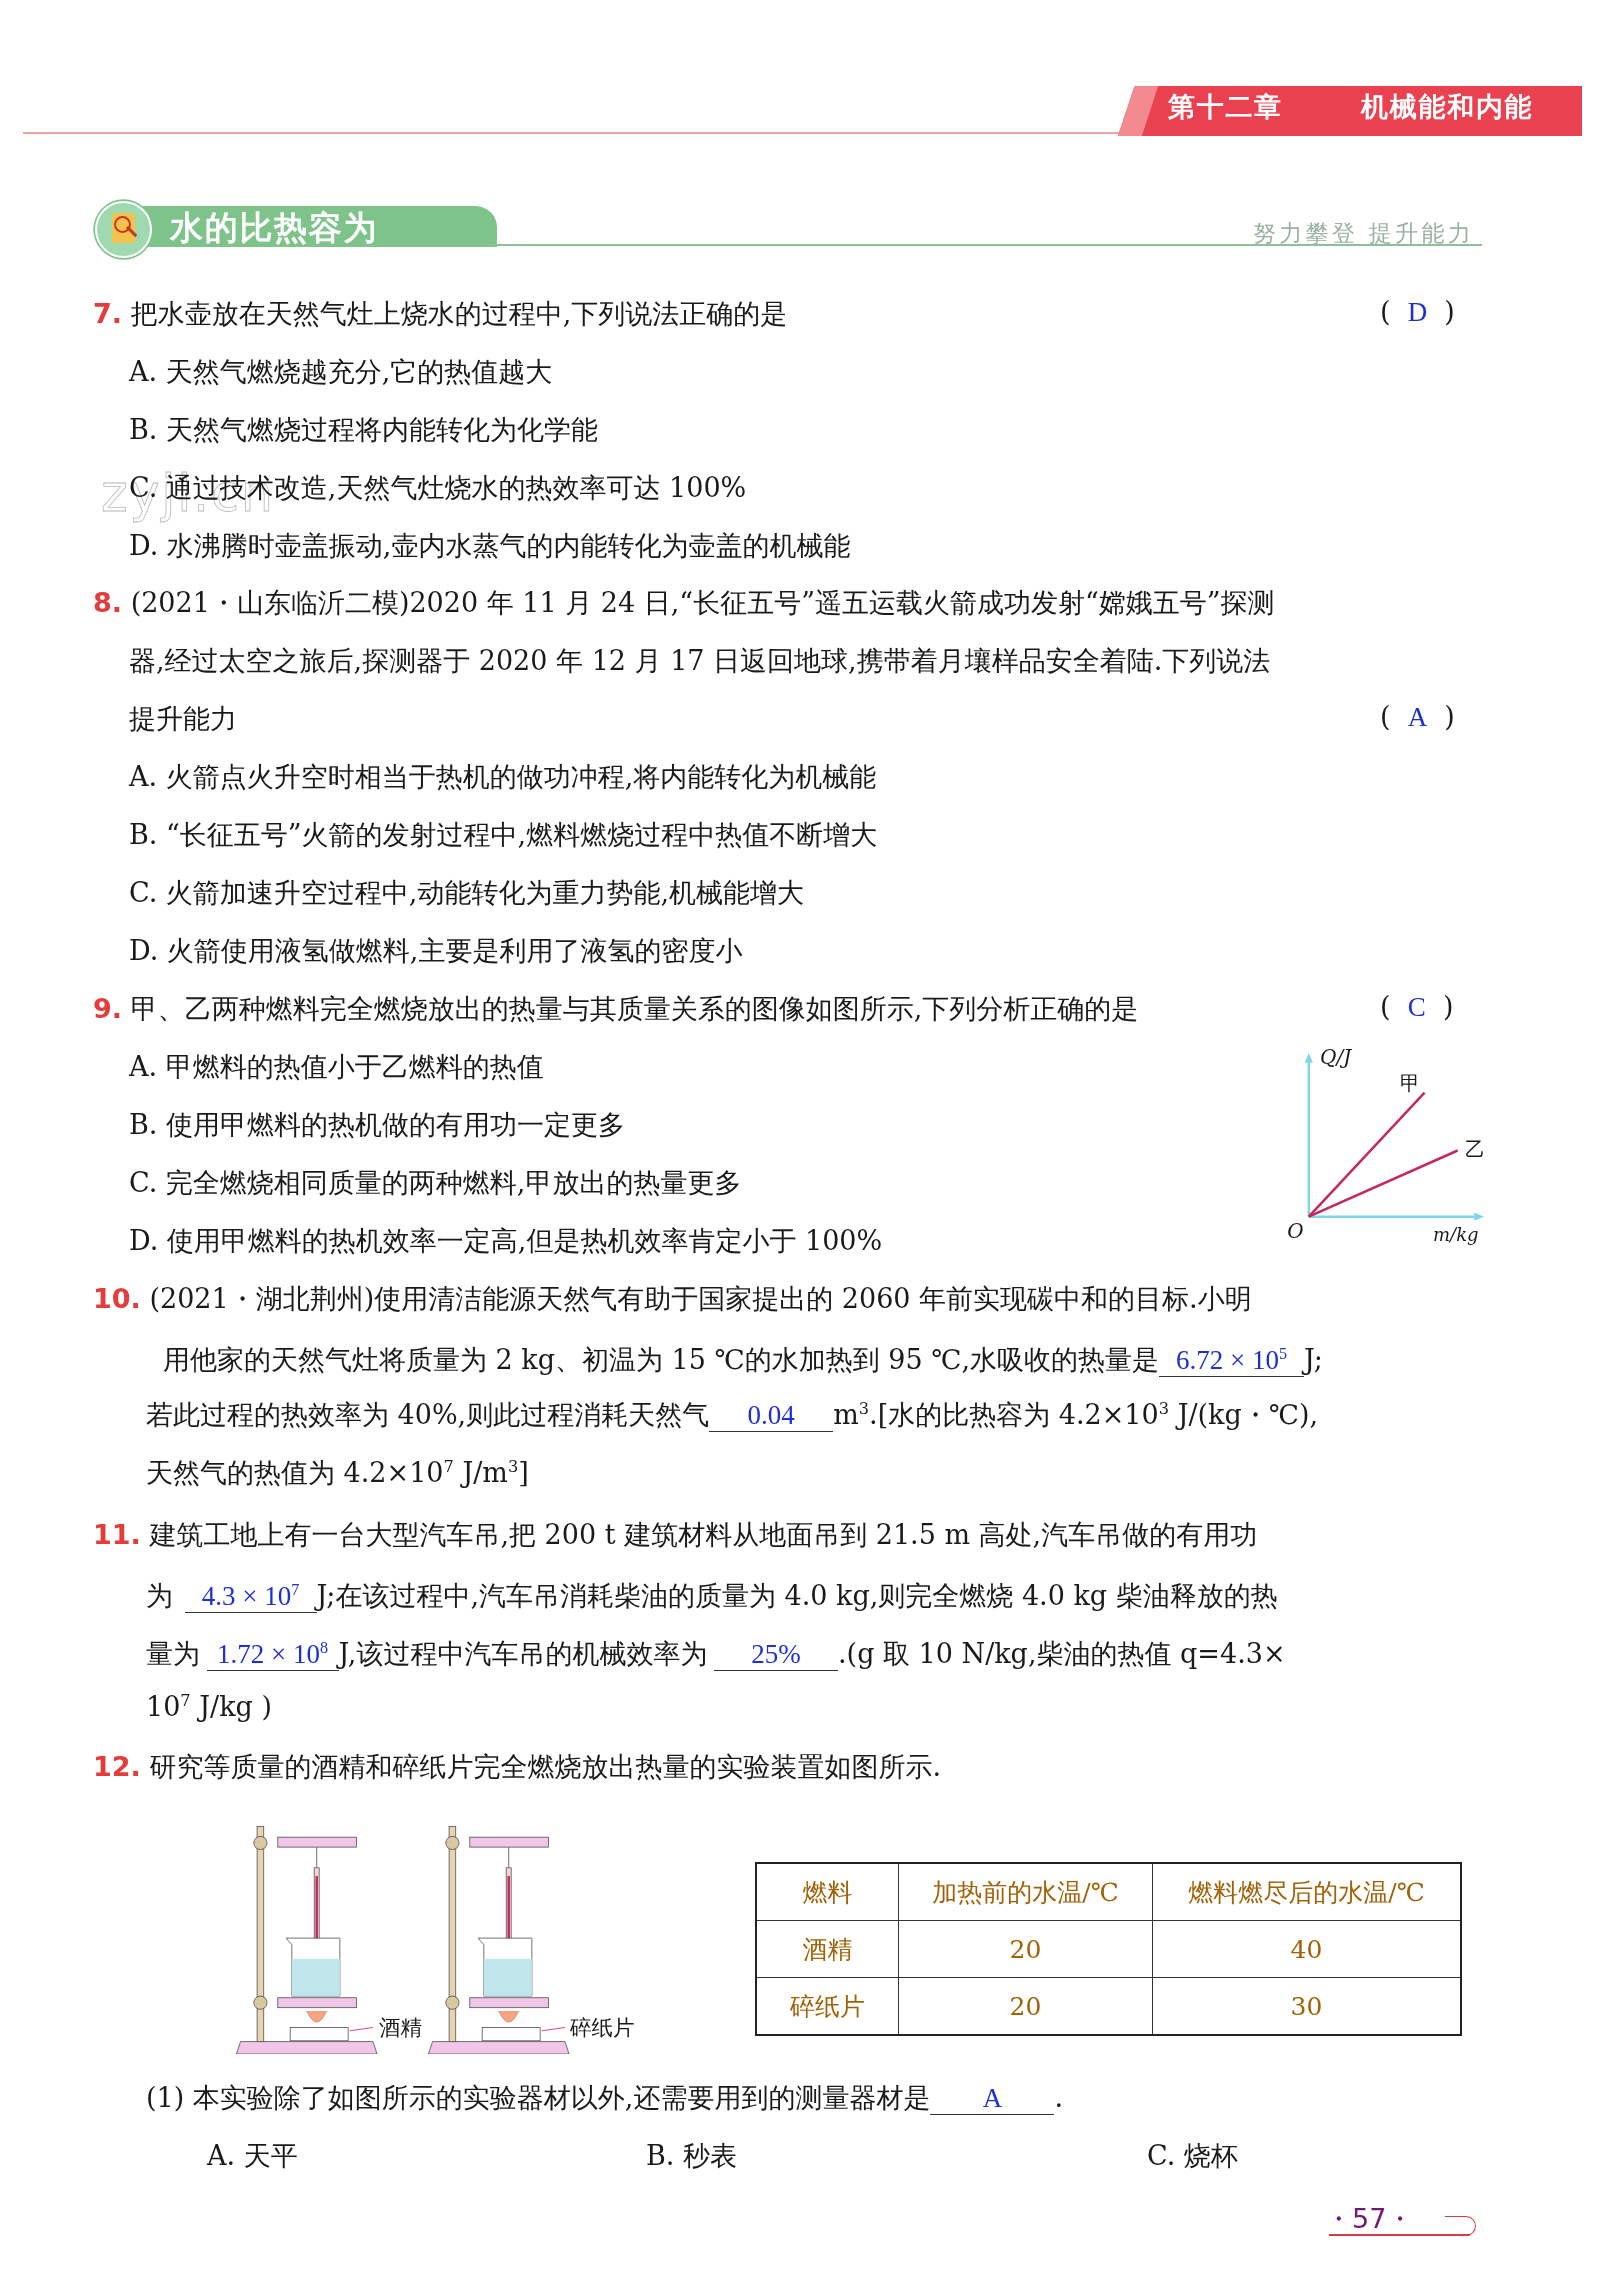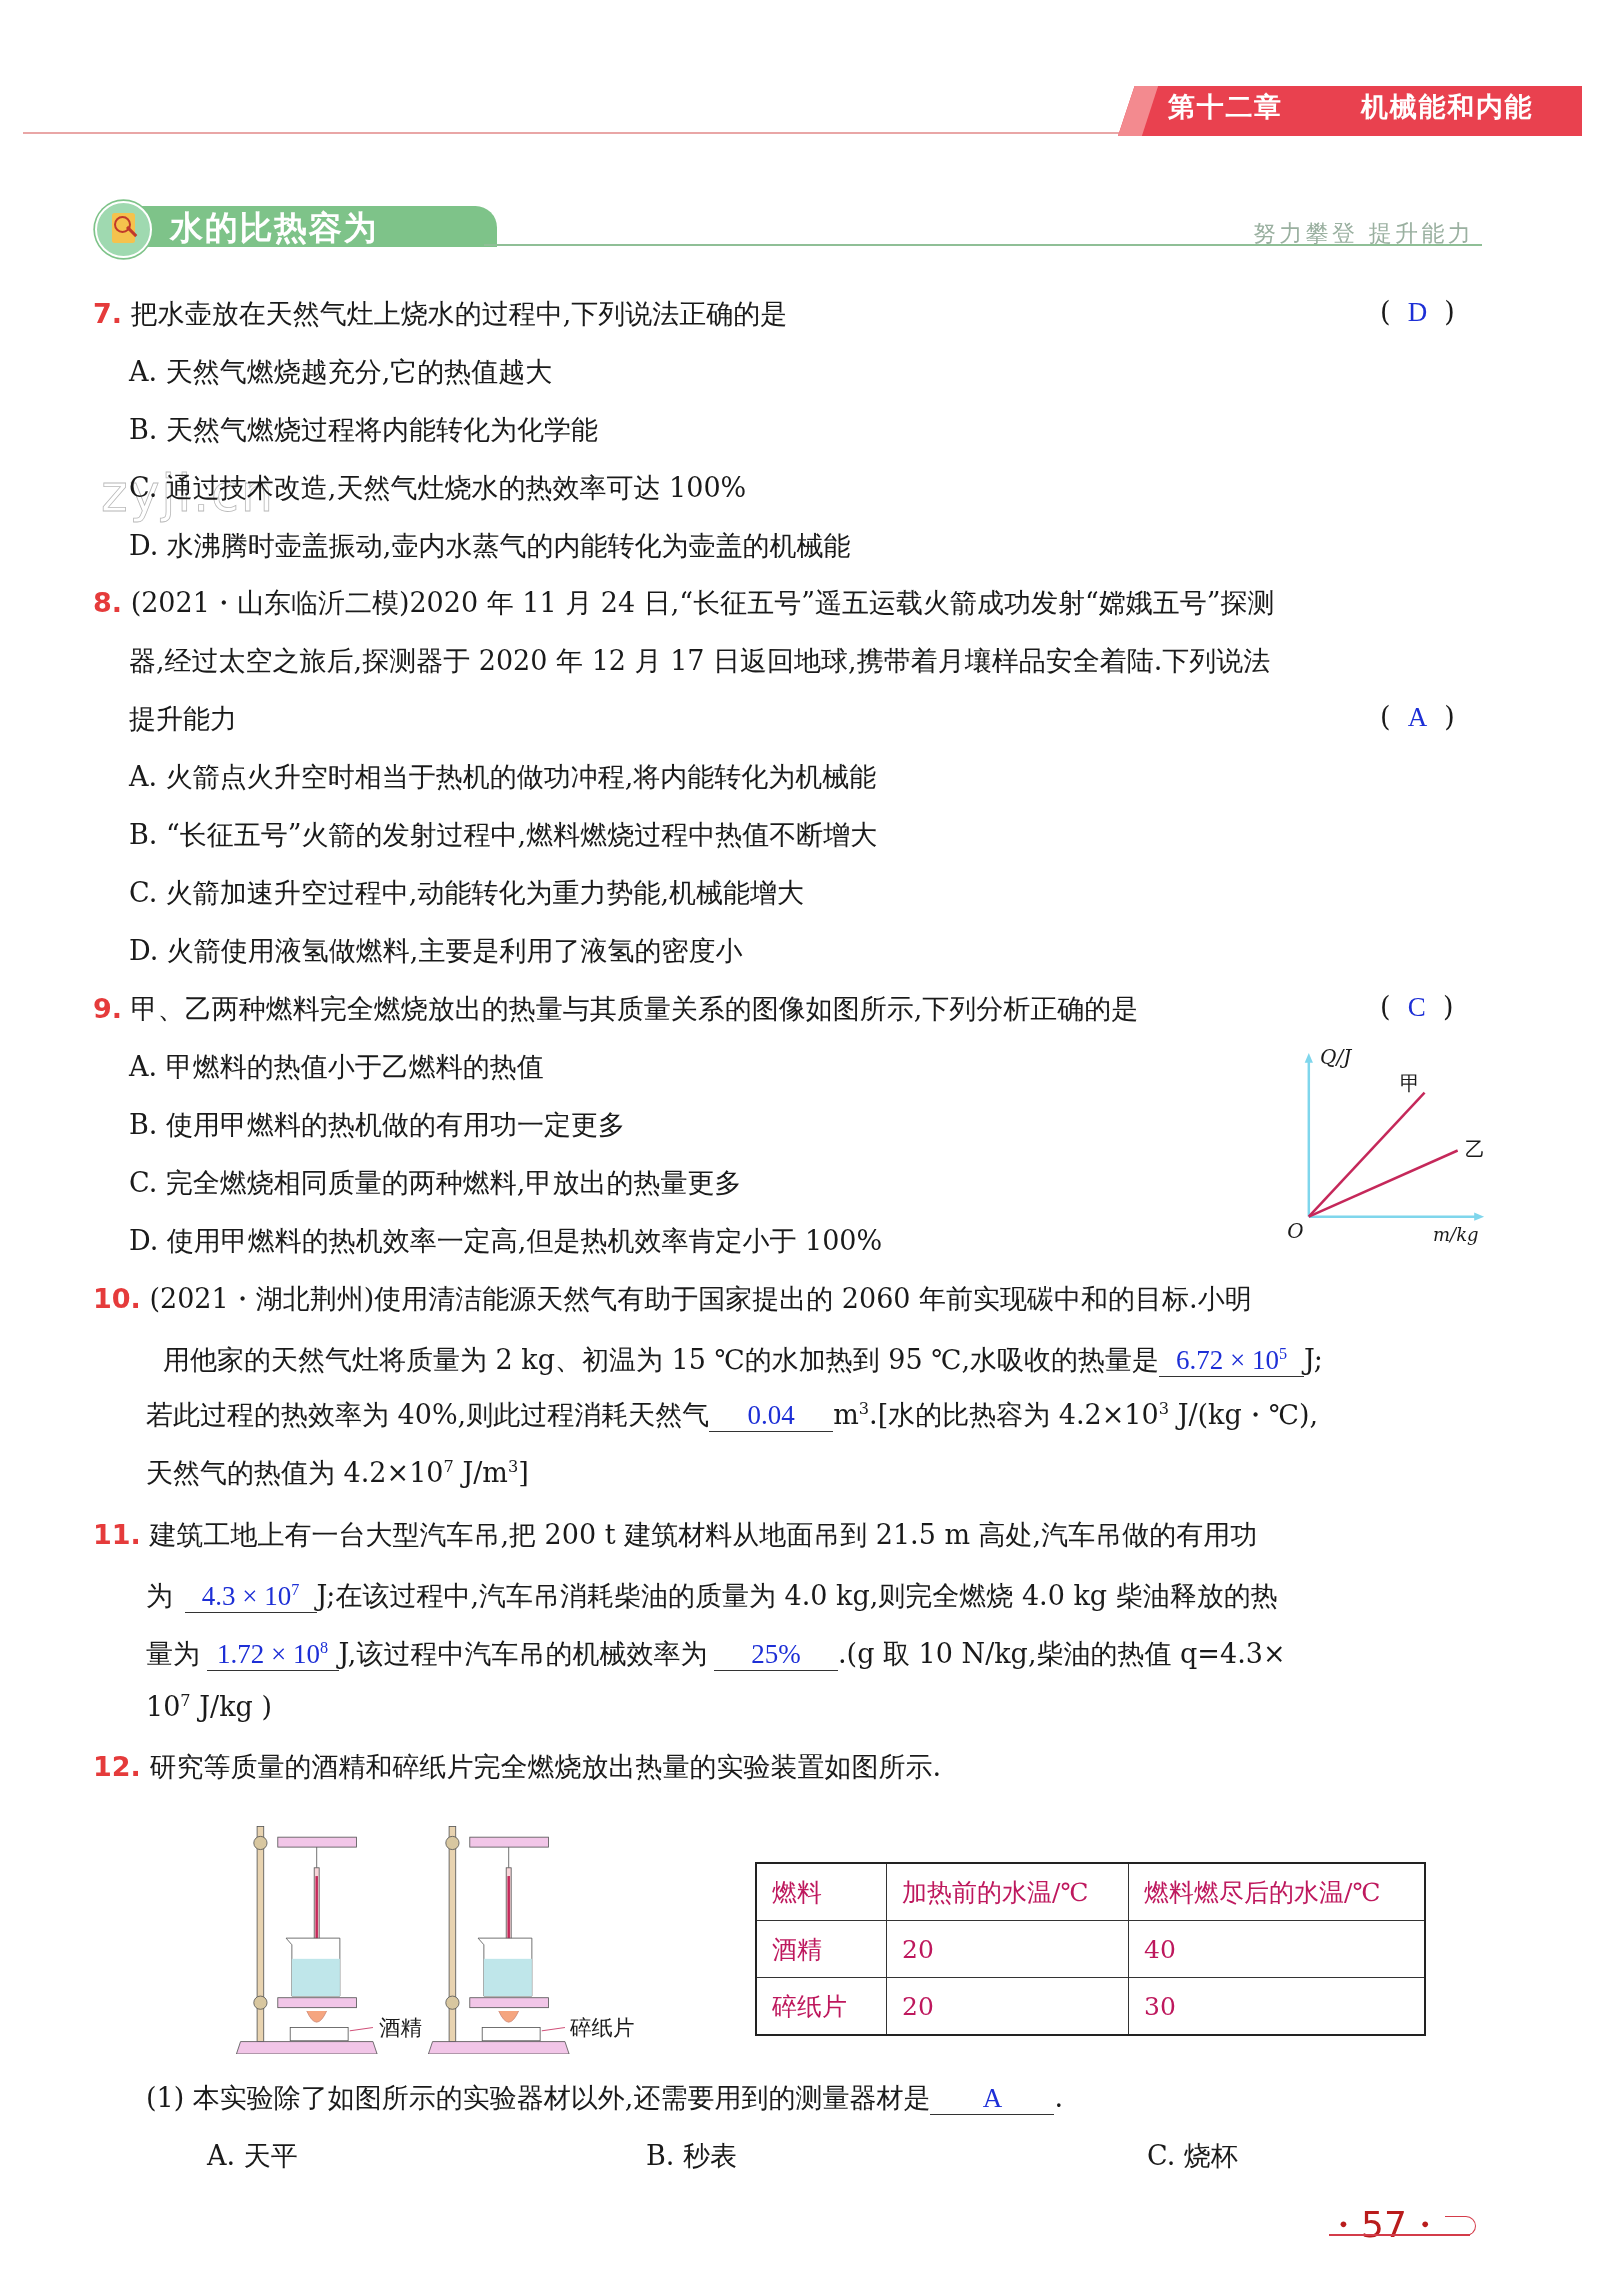--- a/index.html
+++ b/index.html
@@ -40,22 +40,22 @@
     color: #9ab0a0; letter-spacing: 3.3px;
   }
   .qnum { font-family: "DejaVu Sans", sans-serif; font-weight: bold; color: #e53b3b; font-size: 27px; }
   .line { position: absolute; white-space: nowrap; font-size: 27px; }
   .ans { color: #1d2fd6; font-family: "Liberation Serif", serif; }
   .bracket { position: absolute; white-space: pre; font-size: 27px; }
   .blank { display: inline-block; border-bottom: 1.7px solid #333; text-align: center; color: #1d2fd6; font-family: "Liberation Serif", serif; line-height: 31px; }
   sup { font-size: 60%; }
   .watermark { left: 101px; top: 464px; font-family: "DejaVu Sans", sans-serif; font-size: 51px; color: transparent; -webkit-text-stroke: 0.8px #b8b8b8; letter-spacing: 1.7px; }
   table.data { position:absolute; left: 755px; top: 1862px; border-collapse: collapse; border: 2.5px solid #222; font-size: 25px; }
-  table.data td { border: 1.2px solid #333; height: 56px; text-align: left; padding: 0 15px; color: #be185d; }
-  .footer-page { left: 1325px; top: 2201px; font-family: "DejaVu Sans", sans-serif; font-size: 36px; color: #b91c1c; }
+  table.data td { border: 1.2px solid #333; height: 56px; text-align: center; padding: 0 21px; color: #a16207; }
+  .footer-page { left: 1325px; top: 2201px; font-family: "DejaVu Sans", sans-serif; font-size: 27px; color: #701a75; }
   .footer-line { left: 1329px; top: 2234px; width: 141px; height: 1.7px; background: #d43c4a; }
   .footer-hook { left: 1445px; top: 2216px; width: 30px; height: 18px; border: 1.7px solid #d43c4a; border-left: none; border-radius: 0 11.6px 11.6px 0; }
 </style>
 </head>
 <body>
 
 <div class="abs top-rule"></div>
 <div class="abs chapter-banner">
     <div class="light"></div>
   </div>

